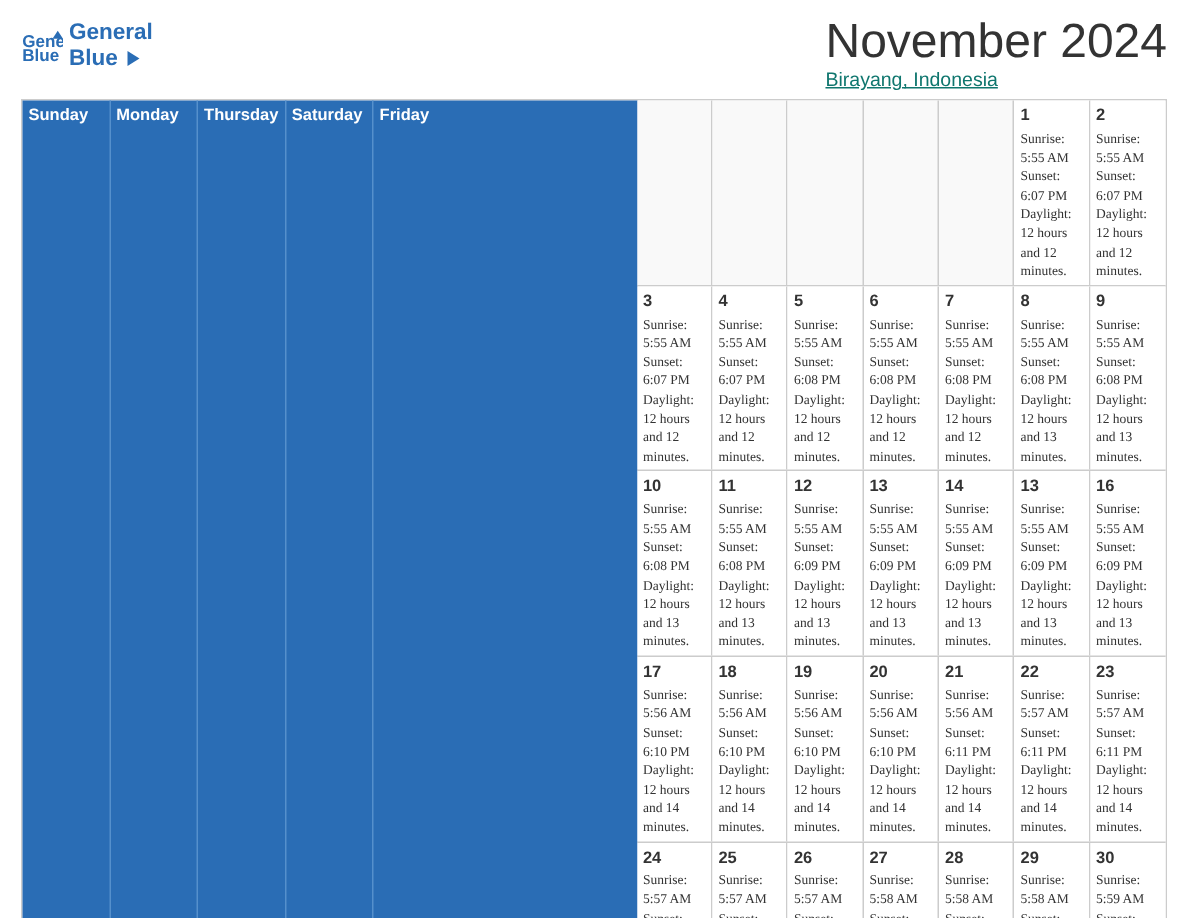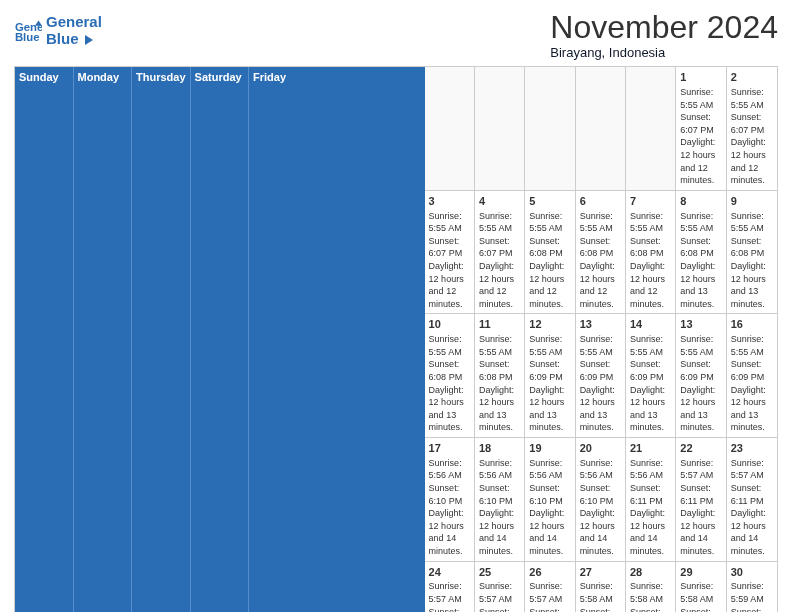--- a/index.html
+++ b/index.html
@@ -36,21 +36,22 @@
     .title-block {
     }
     .month-title {
       font-size: 32px;
       font-weight: normal;
       color: #333;
       line-height: 1.1;
     }
     .location {
       font-size: 13px;
-      color: #0f172a;
+      color: #0f766e;
+      text-decoration: underline;
     }
     .calendar {
       flex: 1;
       display: flex;
       flex-direction: row;
       border: 1px solid #ccc;
     }
     .cal-header {
       display: grid;
       grid-template-columns: repeat(7, 1fr);
@@ -91,20 +92,21 @@
     .day-num {
       font-size: 11px;
       font-weight: bold;
       display: block;
       margin-bottom: 1px;
     }
     .cell-info {
       font-size: 9px;
       color: #333;
       line-height: 1.4;
+      font-family: Liberation Serif, serif;
     }
   </style>
 </head>
 <body>
 
 <div class="page">
   <div class="header">
     <div class="logo">
       <svg class="logo-icon" viewBox="0 0 32 32">
         <rect x="0" y="0" width="32" height="32" fill="none"></rect>

